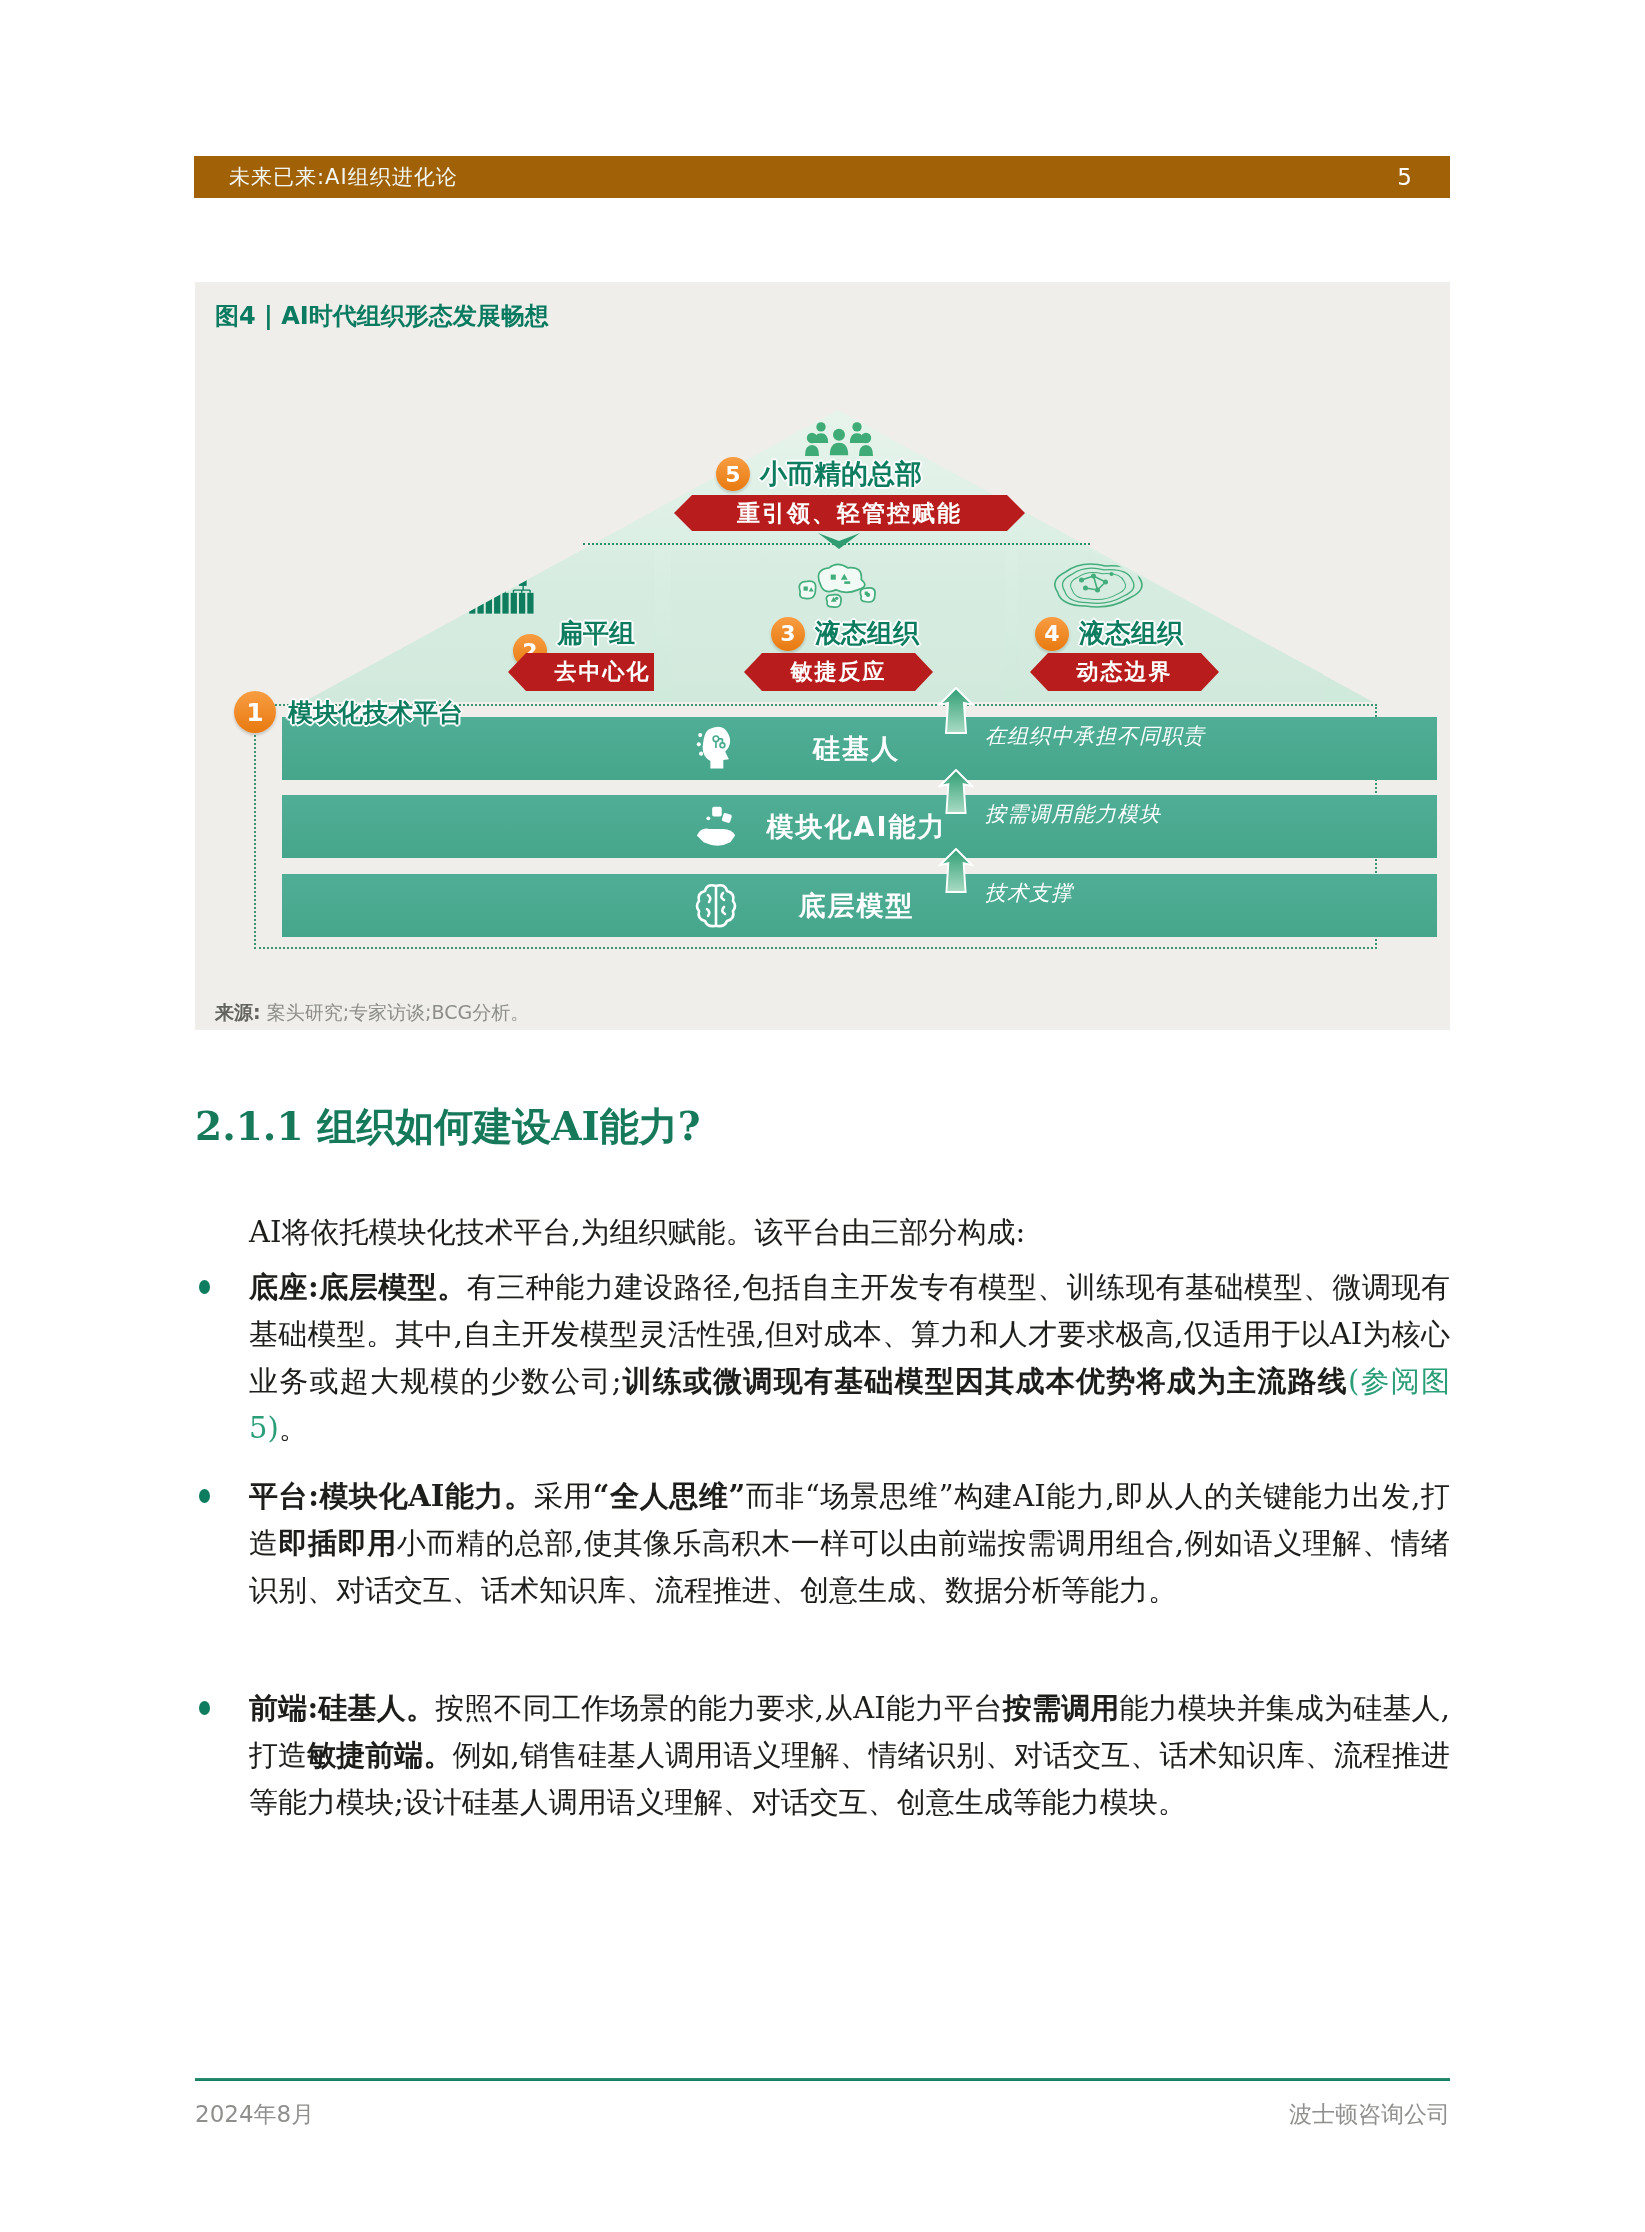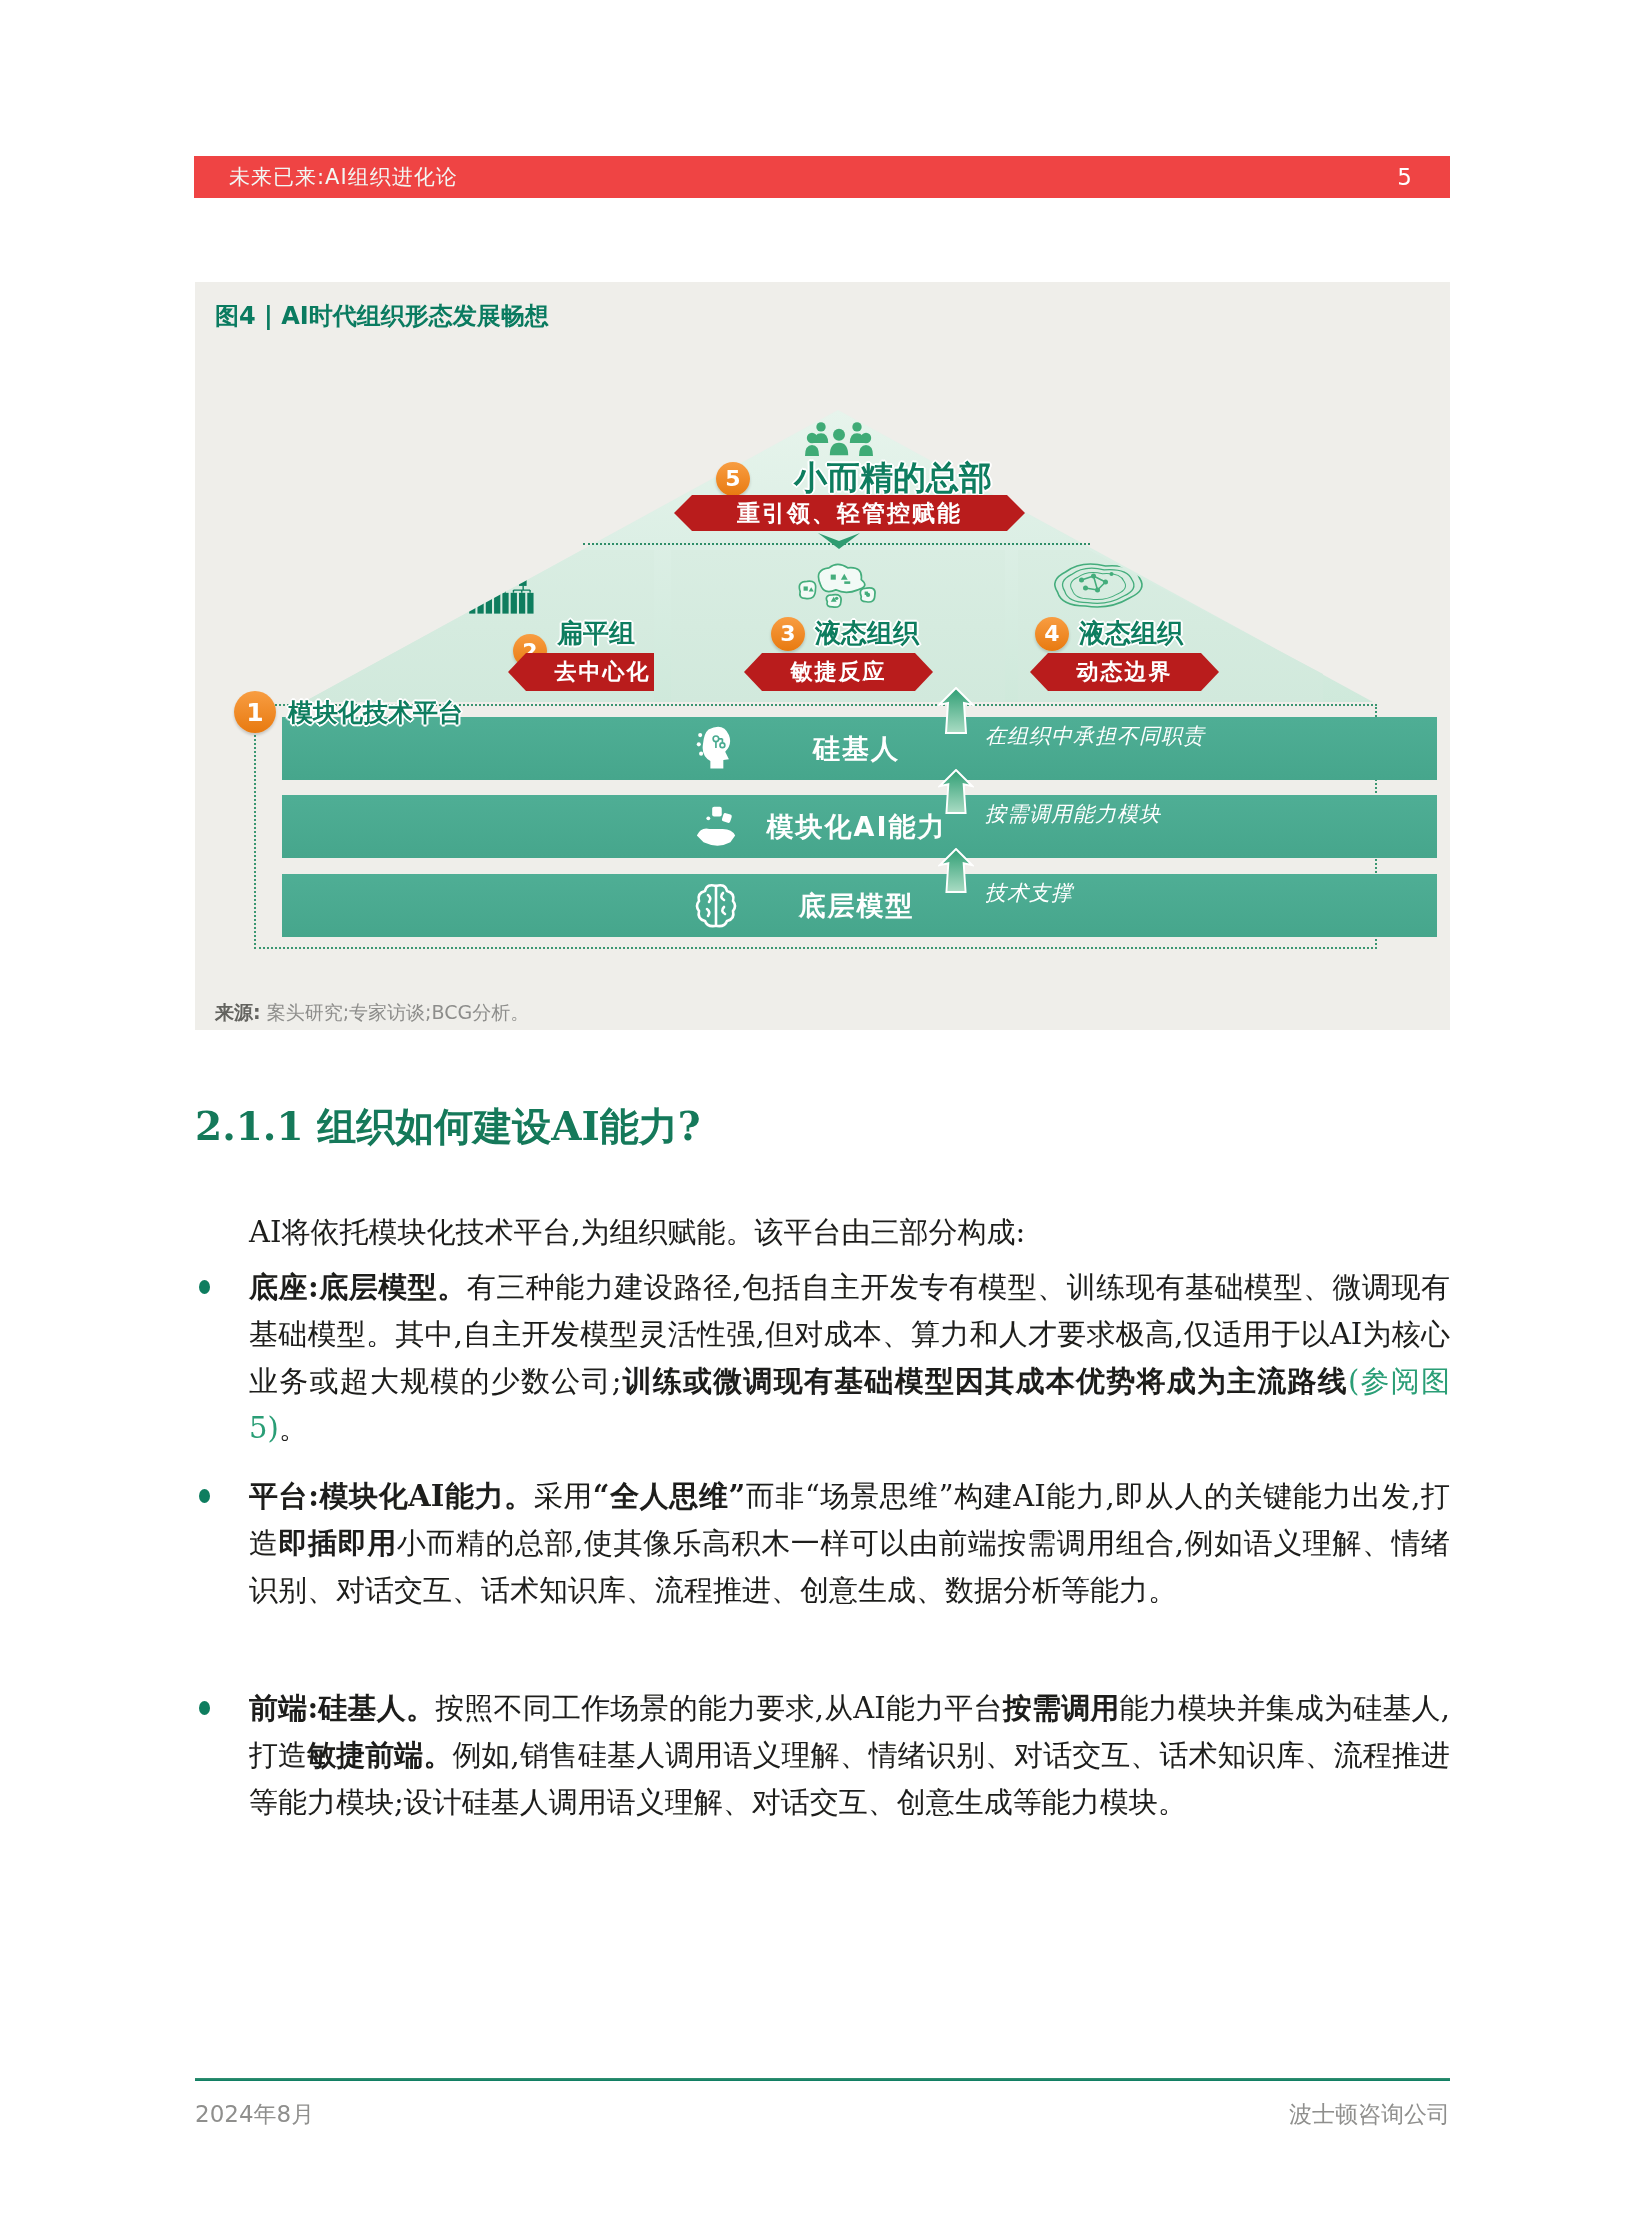--- a/index.html
+++ b/index.html
@@ -1,20 +1,20 @@
 <!DOCTYPE html>
 <html><head>
 <meta charset="utf-8">
 <style>
   html,body{margin:0;padding:0;background:#ffffff;}
   .page{position:relative;width:1646px;height:2233px;background:#ffffff;overflow:hidden;
         font-family:"DejaVu Sans","Liberation Sans",sans-serif;}
 
   
-  .topbar{position:absolute;left:194px;top:156px;width:1256px;height:42px;background:#ef4444;
+  .topbar{position:absolute;left:194px;top:156px;width:1256px;height:42px;background:#a16207;
           display:flex;align-items:center;justify-content:space-between;box-sizing:border-box;
           padding:0 38px 0 35px;}
   .topbar .ttl{color:#f2f7f4;font-size:21px;letter-spacing:1px;}
   .topbar .pg{color:#ffffff;font-size:23px;}
 
   
   .figure{position:absolute;left:195px;top:282px;width:1255px;height:748px;background:#efeeea;}
   .fig-title{position:absolute;left:20px;top:18px;font-size:24px;font-weight:bold;color:#0a7b60;}
 
   .tri{position:absolute;left:109px;top:128px;width:1069px;height:292px;
@@ -129,21 +129,21 @@
             <path d="M-8 9 Q-8 -2 0 -2 Q8 -2 8 9 Z"></path>
           </g>
         <g transform="translate(61 28)">
             <circle cx="0" cy="-9" r="5.2"></circle>
             <path d="M-7 9 Q-7 -2 0 -2 Q7 -2 7 9 Z"></path>
           </g>
       </svg>
     </div>
     <div class="numrow" style="left:521px;top:174px;">
       <span class="ncircle nc34">5</span>
-      <span class="nlabel" style="font-size:33px;margin-left:34px;">小而精的总部</span>
+      <span class="nlabel" style="font-size:27px;">小而精的总部</span>
     </div>
     <div class="ribbon" style="left:479px;top:213px;width:351px;height:36px;font-size:23px;">重引领、轻管控赋能</div>
 
     <div class="dotline midline"></div>
     <div class="chev">
       <svg width="44" height="18" viewBox="0 0 44 18">
           <path d="M1 0 L22 16 L43 0 L22 8 Z" fill="#2f9c71"></path>
         </svg>
     </div>
 

